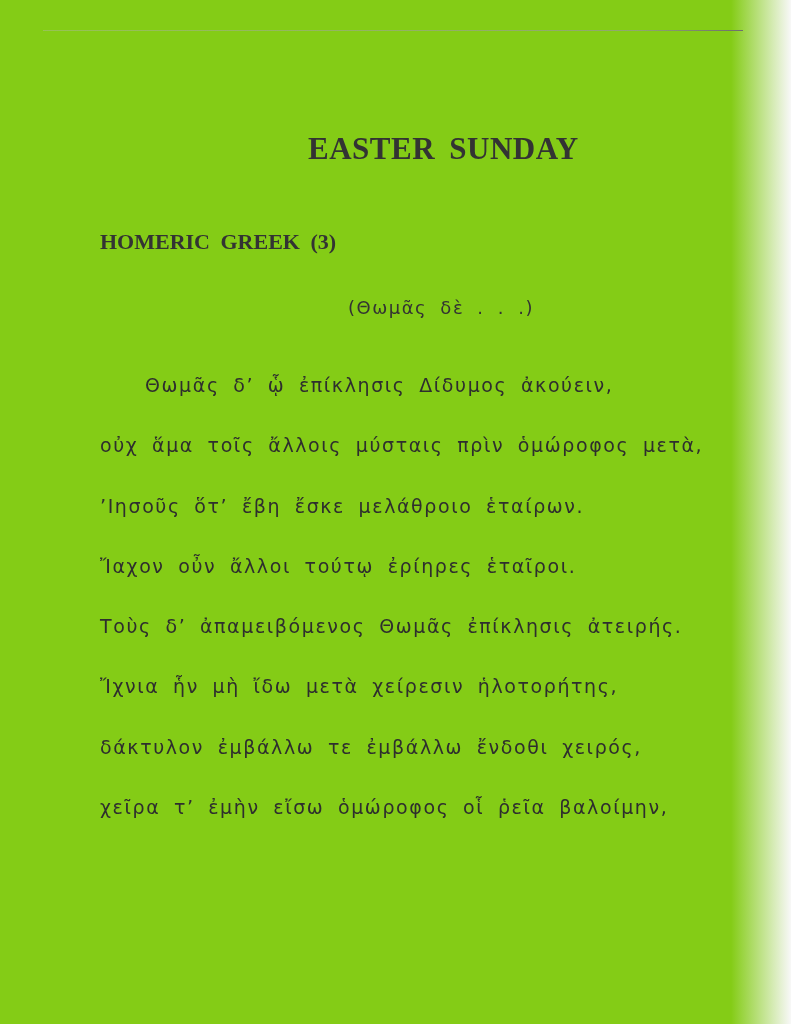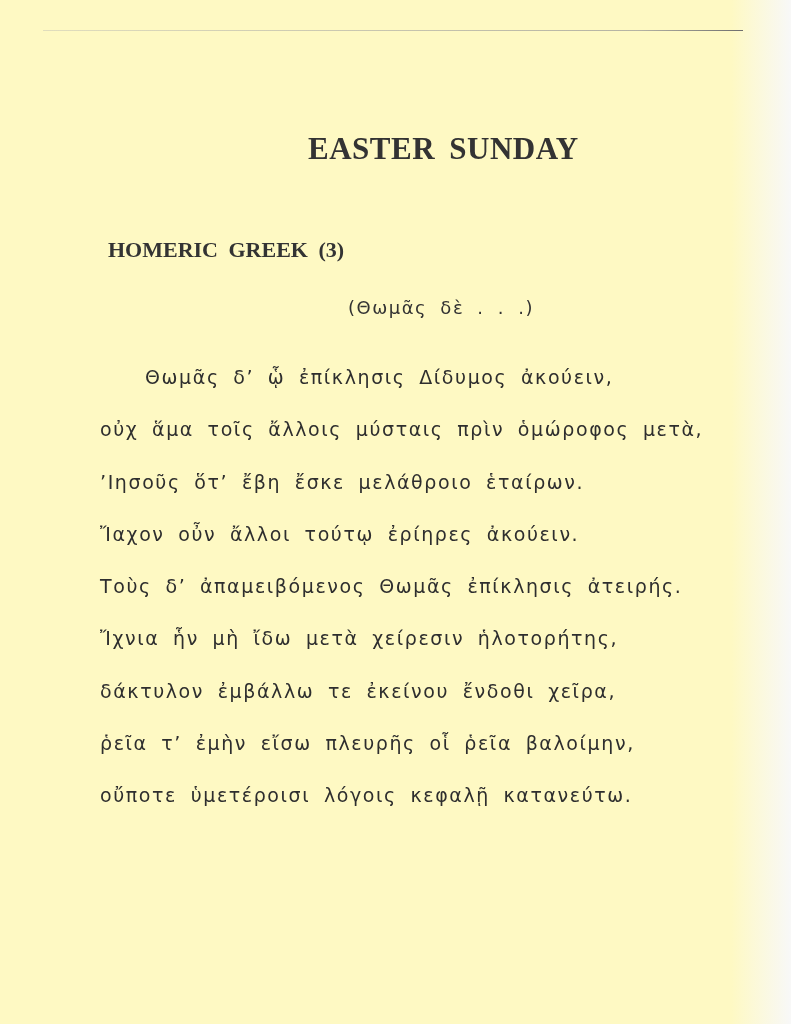--- a/index.html
+++ b/index.html
@@ -11,21 +11,21 @@
       width: 791px;
       height: 1024px;
       position: relative;
       overflow: hidden;
       color: #2a2a2a;
     }
     .page {
       position: absolute;
       left: 0; top: 0;
       width: 791px; height: 1024px;
-      background: #fef9c3;
+      background: #84cc16;
     }
     .right-edge-shade {
       position: absolute;
       right: 0; top: 0;
       width: 60px; height: 1024px;
       background: linear-gradient(to right, rgba(255,255,255,0) 0%, rgba(248,248,248,1) 100%);
     }
     .top-rule {
       position: absolute;
       left: 43px;
@@ -78,42 +78,42 @@
     }
     .poem li {
       height: 52.3px;
       font-family: "DejaVu Sans", sans-serif;
       font-size: 19px;
       letter-spacing: 1.6px;
       word-spacing: 6px;
       color: #2e2e2e;
       white-space: nowrap;
       line-height: 30px;
+      margin-top: 8px;
     }
     .poem li.indent {
       padding-left: 45px;
     }
   </style>
 </head>
 <body>
 
 <div class="page">
   <div class="right-edge-shade"></div>
   <div class="top-rule"></div>
 
   <h1 class="title" style="margin:0;">EASTER SUNDAY</h1>
 
-  <h2 class="subtitle" style="margin:8px;">HOMERIC GREEK (3)</h2>
+  <h2 class="subtitle" style="margin:0;">HOMERIC GREEK (3)</h2>
 
   <div class="incipit">(Θωμᾶς δὲ . . .)</div>
 
   <ul class="poem">
     <li class="indent">Θωμᾶς δ’ ᾧ ἐπίκλησις Δίδυμος ἀκούειν,</li>
     <li>οὐχ ἅμα τοῖς ἄλλοις μύσταις πρὶν ὁμώροφος μετὰ,</li>
     <li>’Ιησοῦς ὅτ’ ἔβη  ἔσκε μελάθροιο ἑταίρων.</li>
-    <li>Ἴαχον οὖν ἄλλοι τούτῳ ἐρίηρες ἀκούειν.</li>
+    <li>Ἴαχον οὖν ἄλλοι τούτῳ ἐρίηρες ἑταῖροι.</li>
     <li>Τοὺς δ’ ἀπαμειβόμενος Θωμᾶς ἐπίκλησις ἀτειρής.</li>
     <li>Ἴχνια ἧν μὴ ἴδω μετὰ χείρεσιν ἡλοτορήτης,</li>
-    <li>δάκτυλον ἐμβάλλω τε ἐκείνου ἔνδοθι χεῖρα,</li>
-    <li>ῥεῖα τ’ ἐμὴν εἴσω πλευρῆς οἷ ῥεῖα βαλοίμην,</li>
-    <li>οὔποτε ὑμετέροισι λόγοις κεφαλῇ κατανεύτω.</li>
+    <li>δάκτυλον ἐμβάλλω τε ἐμβάλλω ἔνδοθι χειρός,</li>
+    <li>χεῖρα τ’ ἐμὴν εἴσω ὁμώροφος οἷ ῥεῖα βαλοίμην,</li>
   </ul>
 </div>
 
 </body></html>

